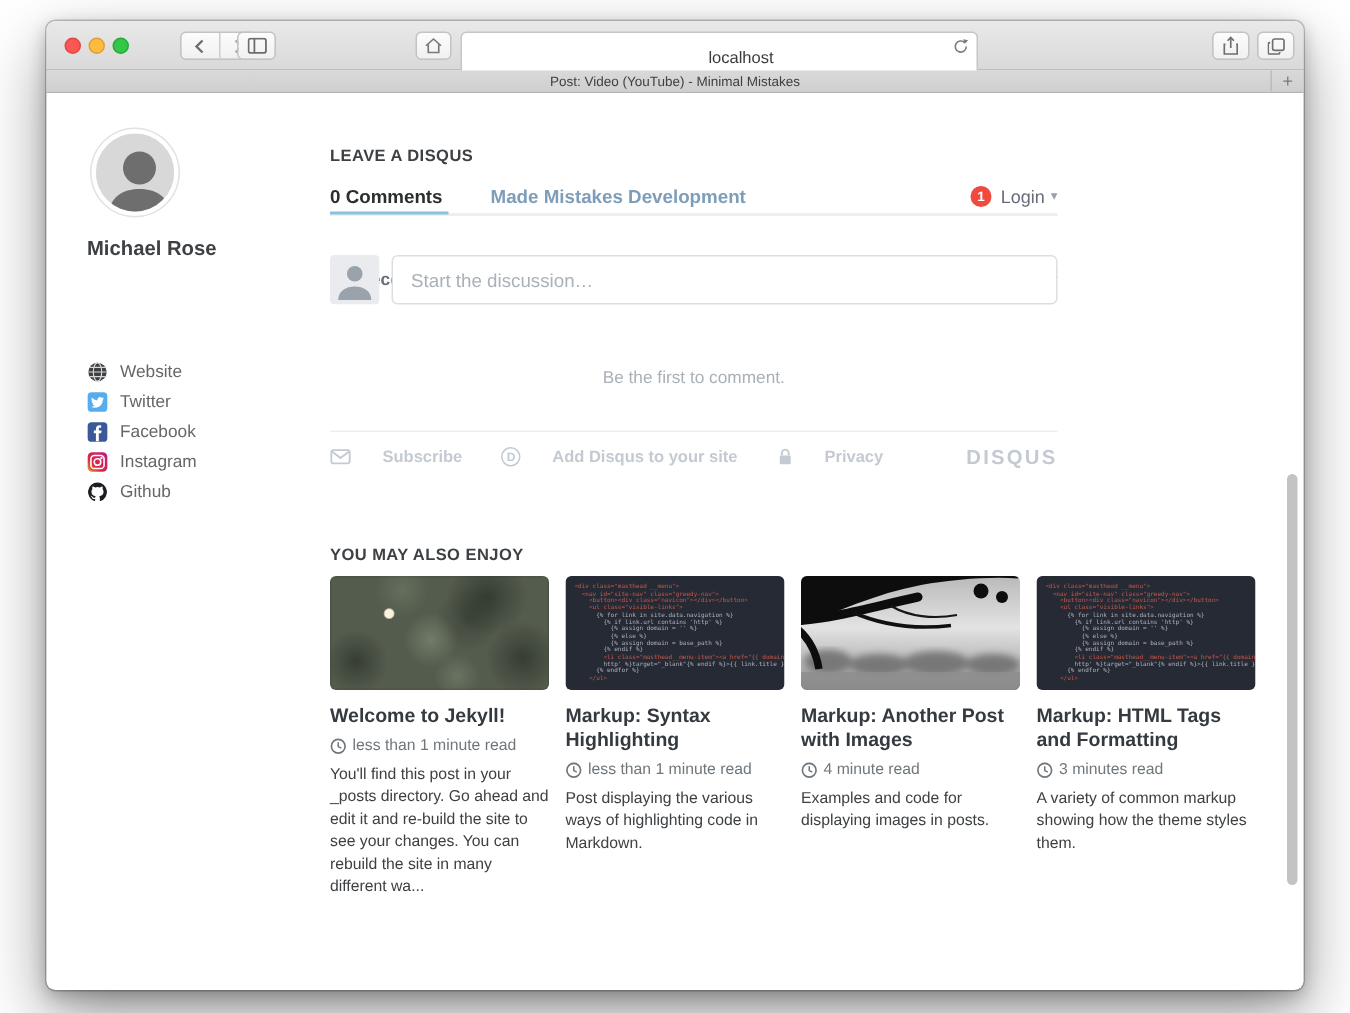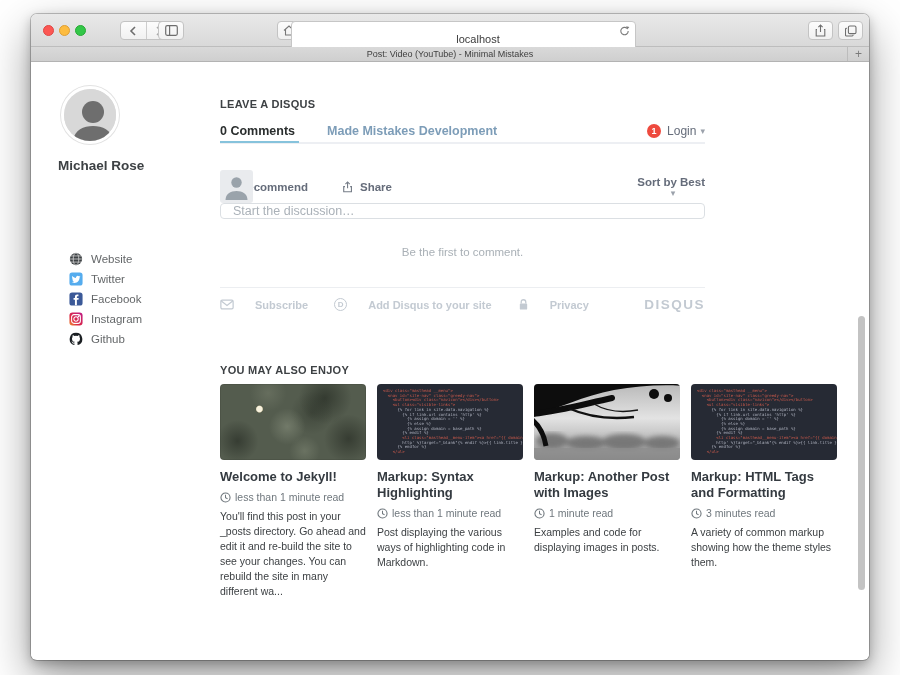--- a/index.html
+++ b/index.html
@@ -13,21 +13,21 @@
   .light{position:absolute;top:11px;width:11px;height:11px;border-radius:50%;}
   .light.red{left:12px;background:#fc5753;border:1px solid #df4744;}
   .light.yellow{left:28px;background:#fdbc40;border:1px solid #de9f34;}
   .light.green{left:44px;background:#33c748;border:1px solid #27aa35;}
   .tbtn{position:absolute;top:7px;height:19px;background:linear-gradient(#fcfcfc,#f1f1f1);border:1px solid #c3c3c3;border-radius:4px;
     display:flex;align-items:center;justify-content:center;color:#6e6e6e;}
   .navgroup{left:89px;width:52px;padding:0;}
   .navgroup .half{flex:1;height:100%;display:flex;align-items:center;justify-content:center;}
   .navgroup .half+.half{border-left:1px solid #cdcdcd;}
   .homebtn{left:246px;width:24px;}
-  .urlfield{position:absolute;left:260px;top:7px;width:345px;height:35px;background:#fff;border:1px solid #c6c6c6;border-radius:4px;
+  .urlfield{position:absolute;left:276px;top:7px;width:345px;height:35px;background:#fff;border:1px solid #c6c6c6;border-radius:4px;
     display:flex;align-items:center;justify-content:center;padding-left:29px;}
   .urlfield .url{font-size:11px;color:#3b3b3b;}
   .urlfield .reload{position:absolute;right:5px;top:3px;}
   .sharebtn{left:777px;width:25px;}
   .tabsbtn{left:807px;width:25px;}
 
   
   .tabbar{position:relative;height:15px;background:linear-gradient(#d9d9d9,#cfcfcf);border-bottom:1px solid #b3b3b3;
     display:flex;align-items:center;justify-content:center;}
   .tabtitle{font-size:9px;color:#3f3f3f;}
@@ -35,21 +35,21 @@
     display:flex;align-items:center;justify-content:center;font-size:12px;line-height:1;}
 
   
   .content{position:relative;height:597px;background:#fff;overflow:hidden;}
 
   
   .avatar{position:absolute;left:30px;top:24px;width:58px;height:58px;border-radius:50%;border:3px solid #fff;
     box-shadow:0 0 0 1px #e2e2e2;overflow:hidden;background:#d8d8d8;}
   .author-name{position:absolute;left:27px;top:96px;font-size:13.5px;font-weight:bold;color:#3d4144;}
   .bio{position:absolute;left:27px;top:118px;width:158px;font-size:11.5px;line-height:15px;color:#646769;}
-  .author-links{position:absolute;left:27px;top:176px;list-style:none;margin:11px;padding:0;}
+  .author-links{position:absolute;left:27px;top:176px;list-style:none;margin:0;padding:0;}
   .author-links li{display:flex;align-items:center;height:20px;cursor:pointer;}
   .author-links .aicon{width:14px;height:14px;margin-right:8px;display:inline-flex;}
   .author-links .albl{font-size:11.5px;color:#646769;}
 
   
   .main{position:absolute;left:189px;width:485px;}
   .leave-heading{top:36px;font-size:11px;font-weight:bold;color:#3d4144;letter-spacing:.3px;position:absolute;left:189px;}
   .dtabs{position:absolute;top:57px;height:25px;border-bottom:2px solid #edeff3;display:flex;align-items:center;}
   .dtab-count{font-size:12.5px;font-weight:bold;color:#2a2e2e;height:100%;display:flex;align-items:center;
     border-bottom:2px solid var(--accent_underline);margin-bottom:-2px;padding-right:4px;cursor:pointer;}
@@ -57,21 +57,21 @@
   .dlogin{margin-left:auto;display:flex;align-items:center;cursor:pointer;}
   .badge{width:14px;height:14px;border-radius:50%;background:var(--badge_red);color:#fff;font-size:9px;font-weight:bold;
     display:flex;align-items:center;justify-content:center;margin-right:6px;}
   .dlogin .lbl{font-size:12px;color:#656c7a;}
   .caret{font-size:9px;color:#9ba1ab;margin-left:4px;font-family:"DejaVu Sans",sans-serif;}
   .actionrow{position:absolute;top:86px;height:22px;display:flex;align-items:center;margin-top:28px;}
   .actionrow .act{display:flex;align-items:center;margin-right:34px;cursor:pointer;}
   .actionrow .act .albl2{font-size:11.5px;font-weight:bold;color:#656c7a;margin-left:6px;}
   .sortby{margin-left:auto;display:flex;align-items:center;cursor:pointer;flex-direction:column;}
   .sortby .albl2{font-size:11.5px;font-weight:bold;color:#656c7a;}
-  .commentrow{position:absolute;top:108px;display:flex;flex-direction:column;}
+  .commentrow{position:absolute;top:108px;display:flex;}
   .cavatar{width:33px;height:33px;margin-right:8px;flex:none;}
   .cinput{flex:1;height:33px;border:1px solid #dbdfe3;border-radius:4px;padding:0 12px;font-size:12.5px;color:#2a2e2e;
     font-family:"Liberation Sans",sans-serif;outline:none;}
   .cinput::placeholder{color:#aab1b8;}
   .emptymsg{position:absolute;top:184px;width:485px;text-align:center;font-size:11.5px;color:#a9b0b6;}
   .divider2{position:absolute;top:225px;width:485px;border-top:1px solid #eceef1;}
   .dfooter{position:absolute;top:235px;width:485px;display:flex;align-items:center;}
   .dfooter .fitem{display:flex;align-items:center;margin-right:26px;cursor:pointer;}
   .dfooter .flbl{font-size:11px;font-weight:bold;color:var(--disqus_muted);margin-left:21px;}
   .dbrand{margin-left:auto;font-size:13.5px;font-weight:bold;letter-spacing:1.5px;color:var(--disqus_muted);cursor:pointer;}
@@ -396,21 +396,21 @@
             <circle cx="120" cy="10" r="5" fill="#0d0d0d"></circle>
               <circle cx="134" cy="14" r="4" fill="#0d0d0d"></circle>
           </svg>
         </div>
         <div class="card-title">Markup: Another Post with Images</div>
         <div class="card-meta">
           <svg width="11" height="11" viewBox="0 0 14 14">
               <circle cx="7" cy="7" r="5.8" fill="none" stroke="#6f777d" stroke-width="1.4"></circle>
               <polyline points="7,3.6 7,7.3 9.6,8.6" fill="none" stroke="#6f777d" stroke-width="1.3"></polyline>
             </svg>
-          <span>1 minute read</span>
+          <span>4 minute read</span>
         </div>
         <div class="card-excerpt">Examples and code for displaying images in posts.</div>
       </div>
 
       <div class="card">
         <div class="cardimg">
             <div class="codeshot">
               <div class="cl tag">&lt;div class="masthead __menu"&gt;</div>
               <div class="cl tag">  &lt;nav id="site-nav" class="greedy-nav"&gt;</div>
               <div class="cl tag">    &lt;button&gt;&lt;div class="navicon"&gt;&lt;/div&gt;&lt;/button&gt;</div>

